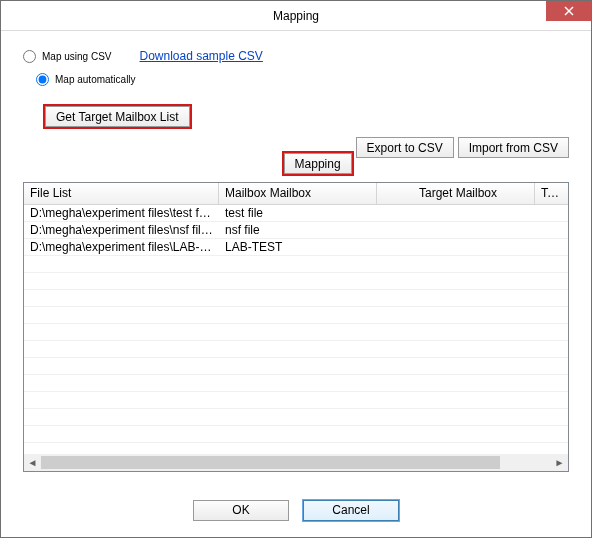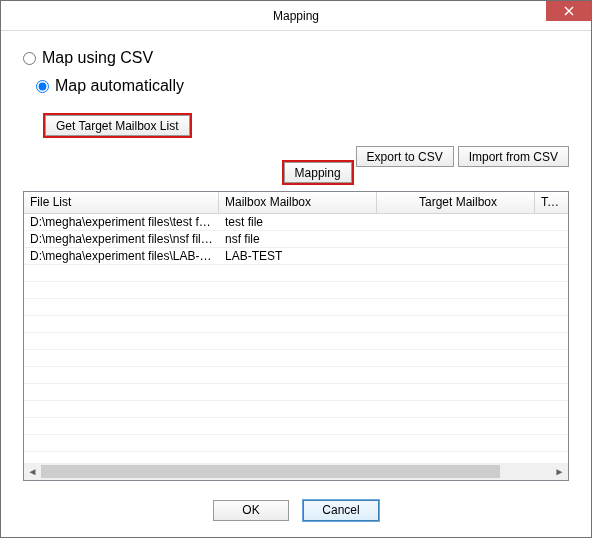--- a/index.html
+++ b/index.html
@@ -39,21 +39,21 @@
   align-items: center;
   justify-content: center;
   font-size: 12px;
 }
 .titlebar .close-btn svg { width: 10px; height: 10px; stroke: #fff; stroke-width: 1.5; }
 .content {
   padding: 18px 22px 0 22px;
 }
 .radio-row { display: flex; align-items: center; gap: 6px; margin-bottom: 10px; }
 .radio-row input[type=radio] { width: 13px; height: 13px; }
-.radio-row label { font-size: 16px; }
+.radio-row label { font-size: 10px; }
 .link { color: #0645c8; text-decoration: underline; margin-left: 22px; cursor: pointer; }
 .sub-indent { margin-left: 22px; margin-top: 4px; margin-bottom: 10px; }
 .btn {
   background: linear-gradient(#fdfdfd, #ececec);
   border: 1px solid #999;
   font-size: 12px;
   padding: 2px 10px;
   height: 21px;
   display: inline-flex;
   align-items: center;
@@ -146,21 +146,21 @@
   position: absolute;
   bottom: 0;
   left: 0;
   right: 0;
   height: 56px;
   display: flex;
   align-items: center;
   justify-content: center;
   gap: 14px;
 }
-.footer .btn { width: 76px; }
+.footer .btn { width: 96px; }
 .cancel-btn {
   outline: 1px solid #6aa8e8;
   background: linear-gradient(#f2f8fe, #def0fc);
   border: 1px solid #3c7fb1;
 }
 </style>
 </head>
 <body>
 
 <div class="titlebar">
@@ -171,20 +171,21 @@
         <line x1="9" y1="1" x2="1" y2="9"></line>
       </svg>
   </div>
 </div>
 
 <div class="content">
 
   <div class="radio-row">
     <input type="radio" name="mapmode" style="">
     <label>Map using CSV</label>
+    <a class="link">Download sample CSV</a>
   </div>
 
   <div class="radio-row" style="margin-bottom:2px;padding-left:13px;">
     <input type="radio" name="mapmode" checked="" style="">
     <label>Map automatically</label>
   </div>
 
   <div class="sub-indent">
     <button class="btn highlight-red" style="min-width:130px;">Get Target Mailbox List</button>
   </div>

